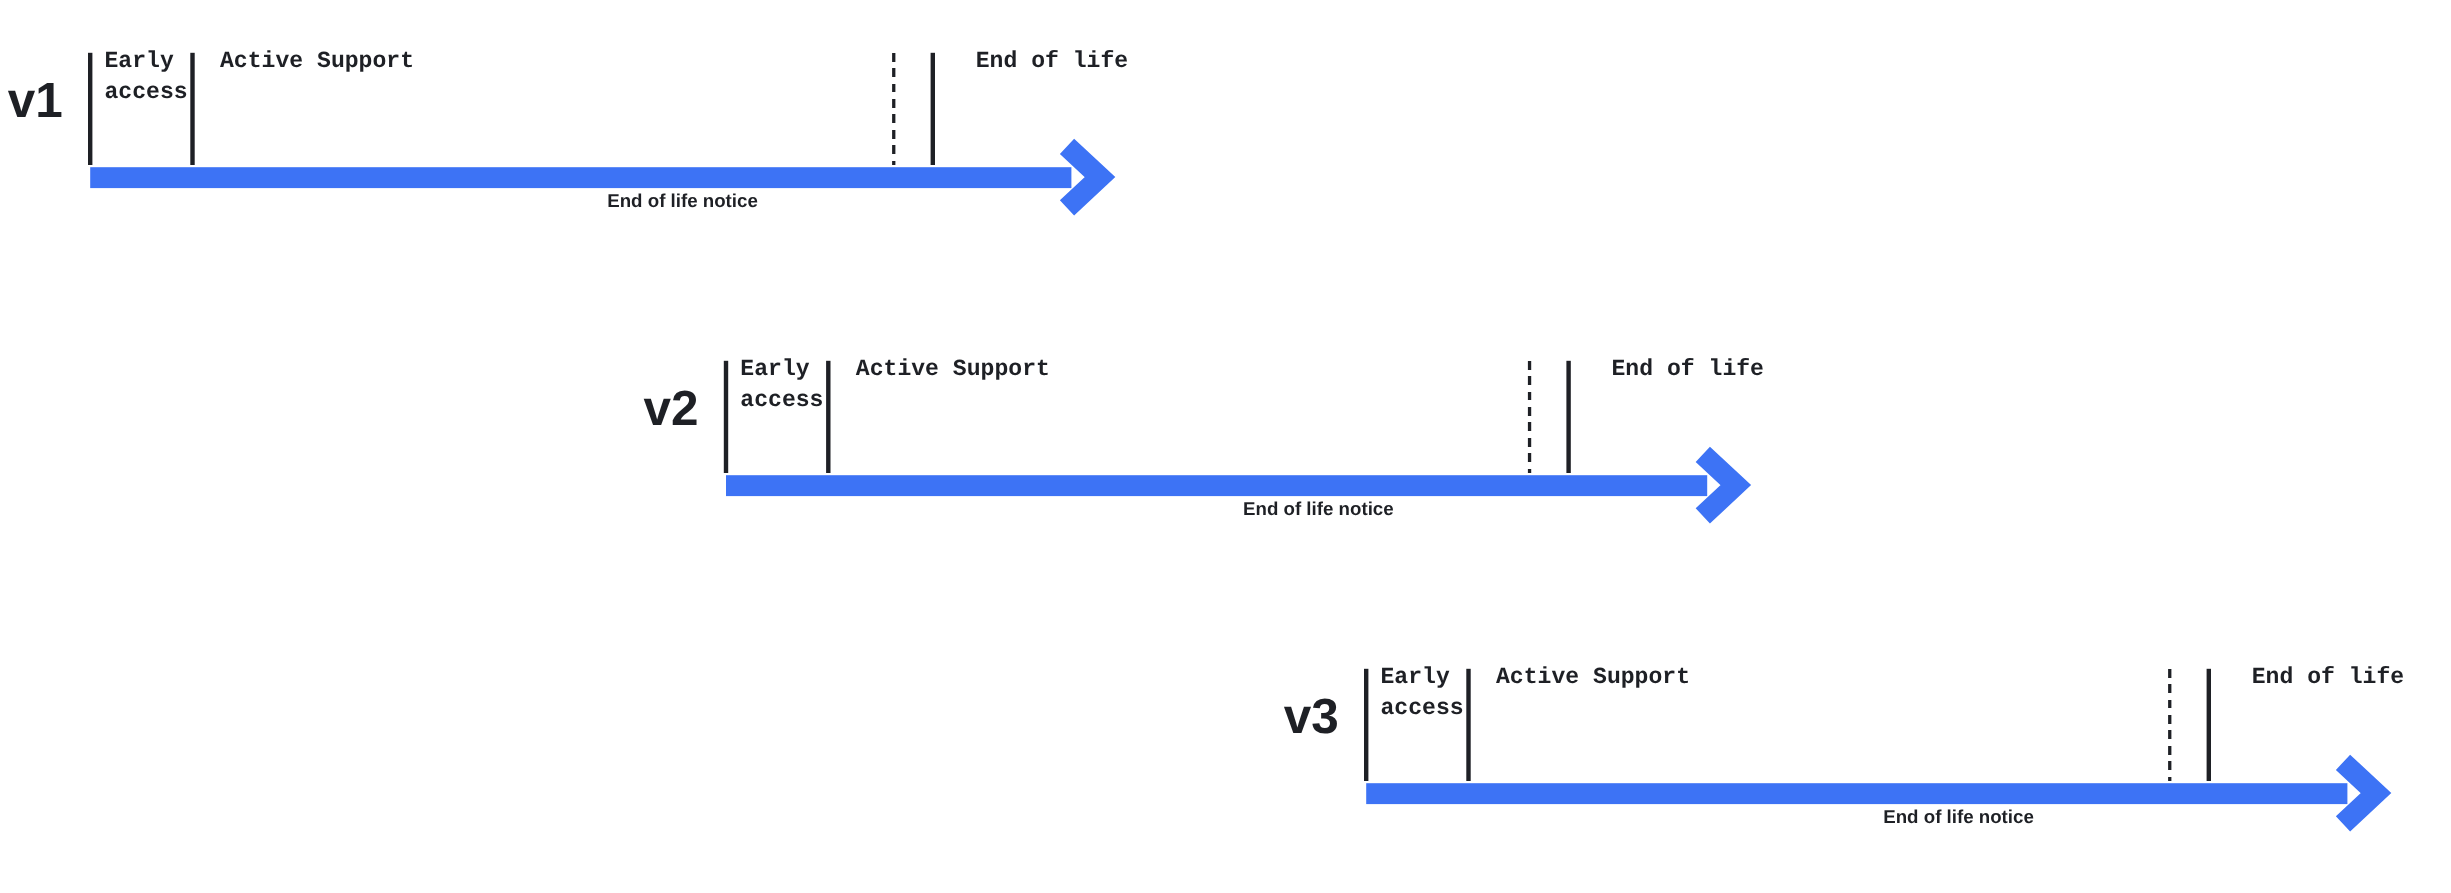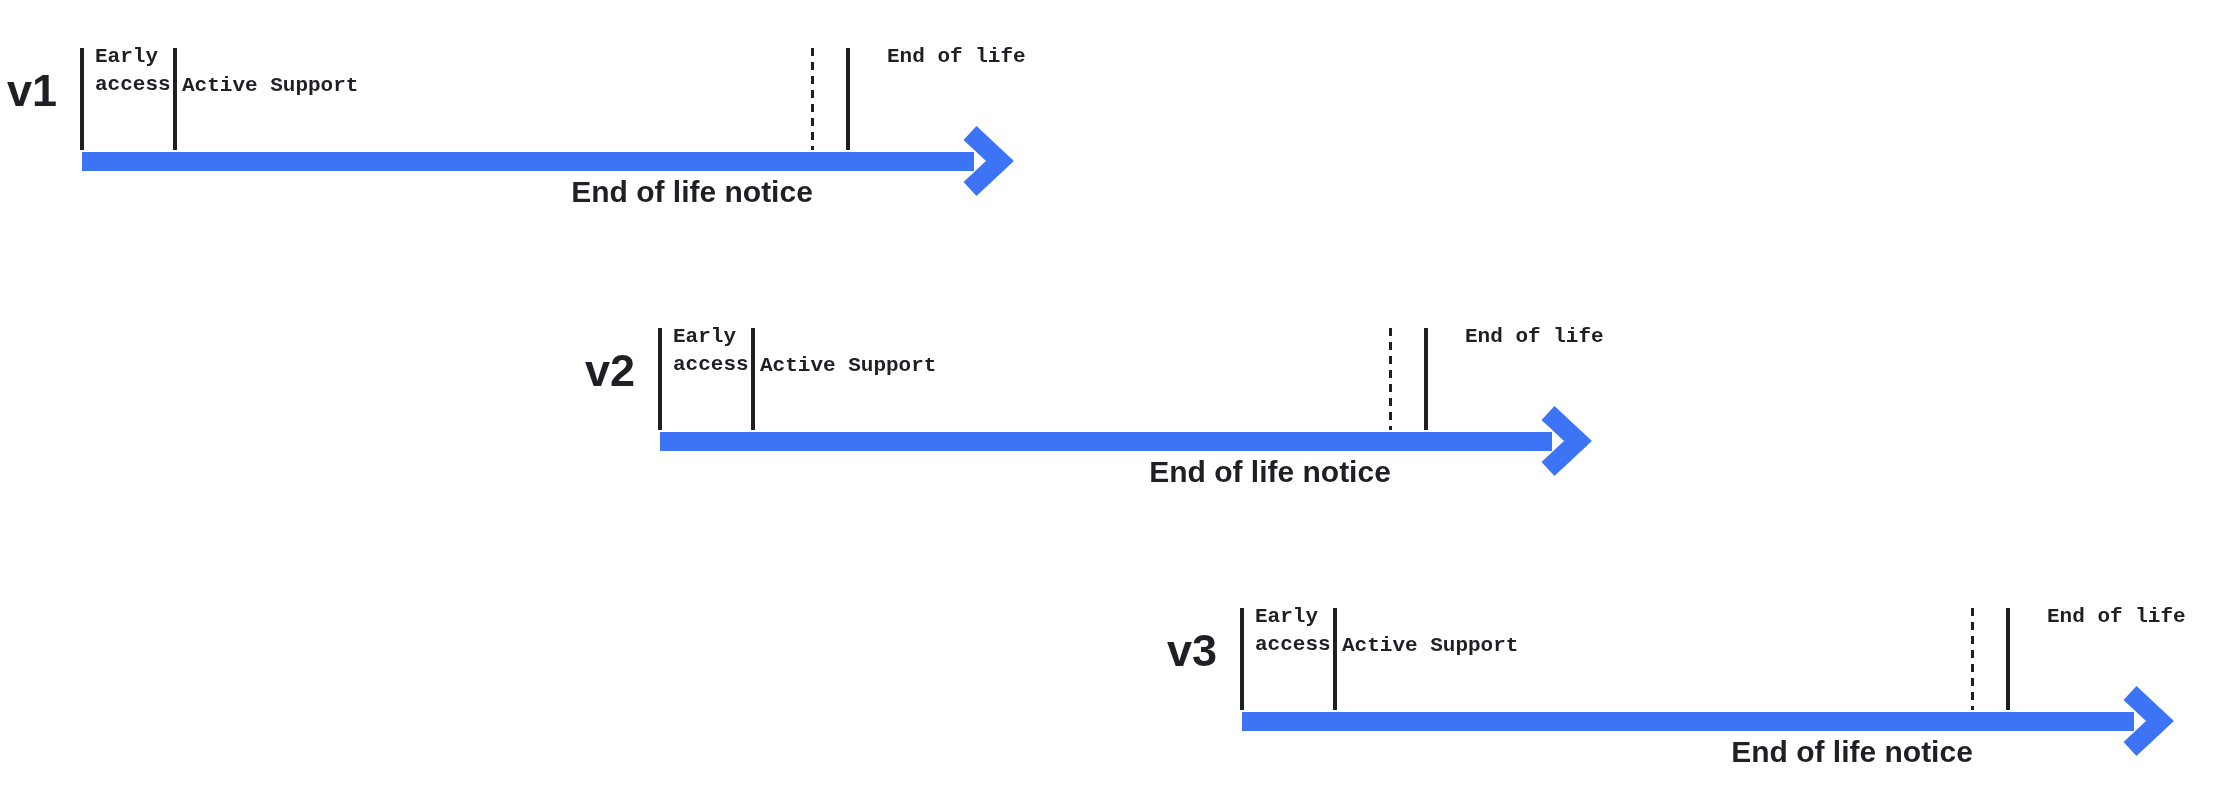--- a/index.html
+++ b/index.html
@@ -67,21 +67,21 @@
     font-size: 21px;
     line-height: 1.35;
     white-space: nowrap;
     font-family: Liberation Mono, monospace;
   }
   .phase-label.early {
     left: 13px;
     width: 86px;
     white-space: normal;
   }
-  .phase-label.active { left: 100px; margin-top: 29px; }
+  .phase-label.active { left: 118px; }
   .phase-label.eol    { left: 805px; }
 
   .bar {
     position: absolute;
     left: 0;
     top: 104px;
     width: 892px;
     height: 19px;
     background: var(--arrow, #3d73f5);
   }
@@ -95,22 +95,21 @@
     stroke: var(--arrow, #3d73f5);
     stroke-width: 19;
     stroke-linejoin: miter;
     stroke-linecap: butt;
   }
   .notice {
     position: absolute;
     left: 470px;
     top: 124px;
     width: 280px;
-    text-align: center;
-    font-size: 30px;
+    font-size: 17px;
     line-height: 1.35;
     white-space: nowrap;
   }
 </style>
 </head>
 <body>
 
 <div class="canvas">
 
   <div class="timeline t1">

